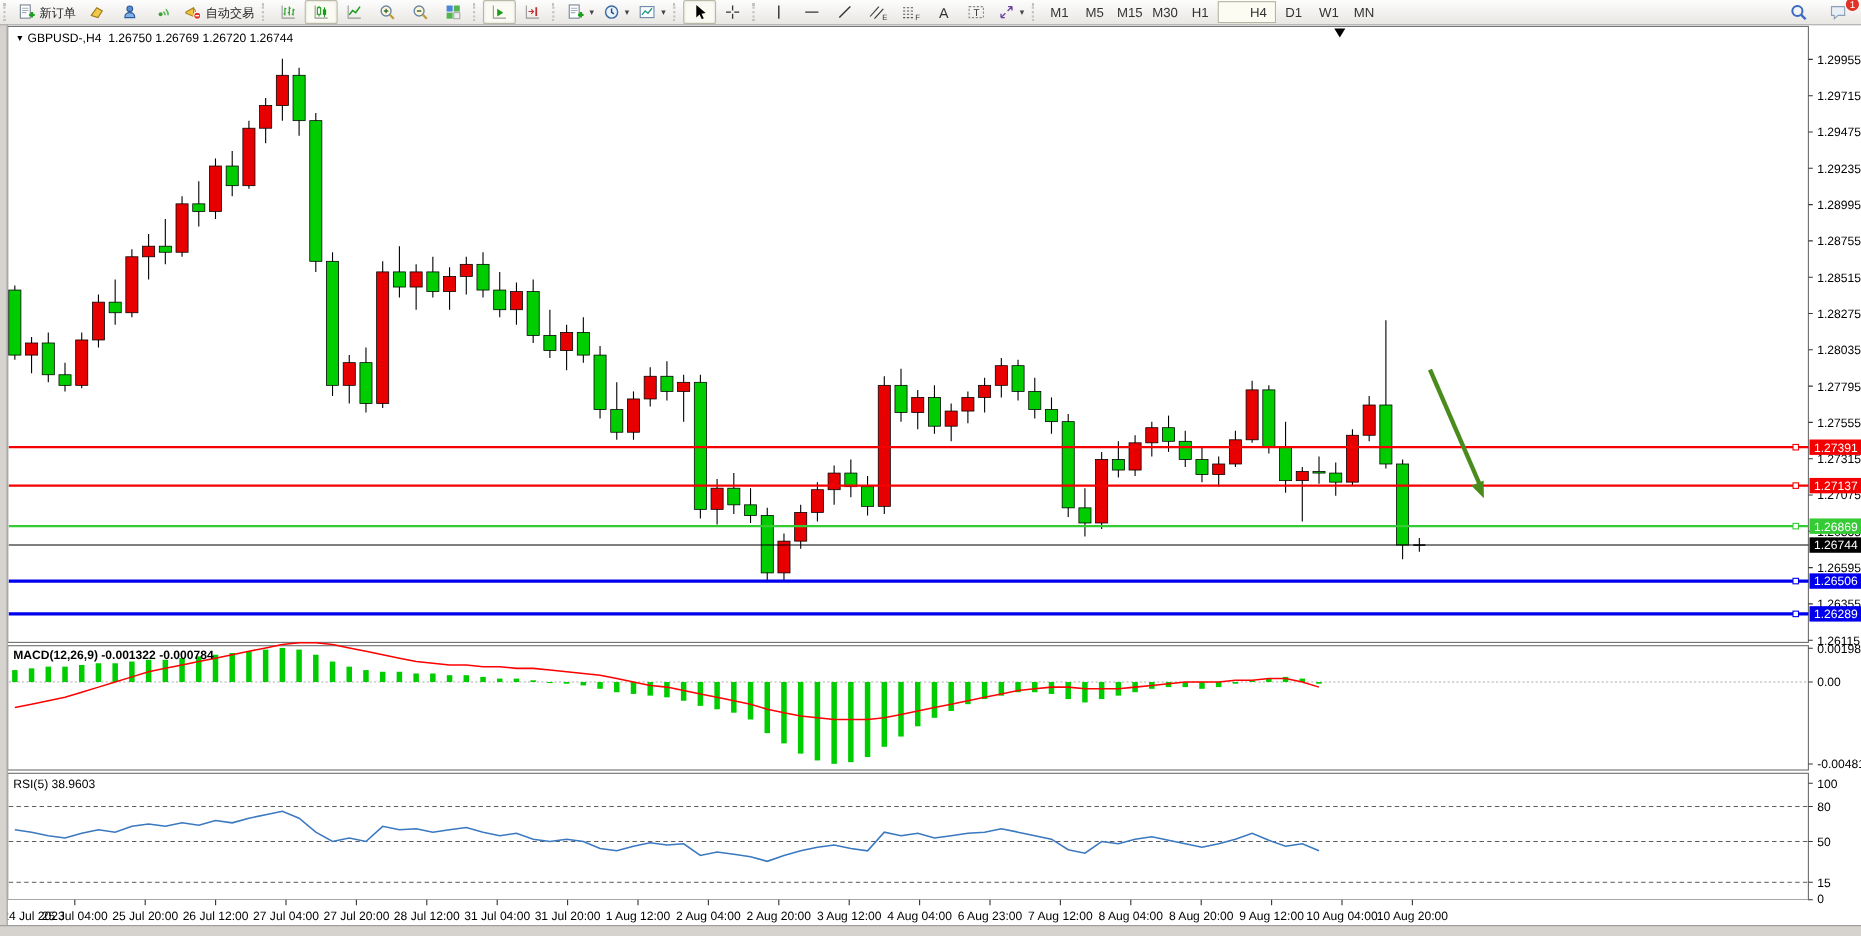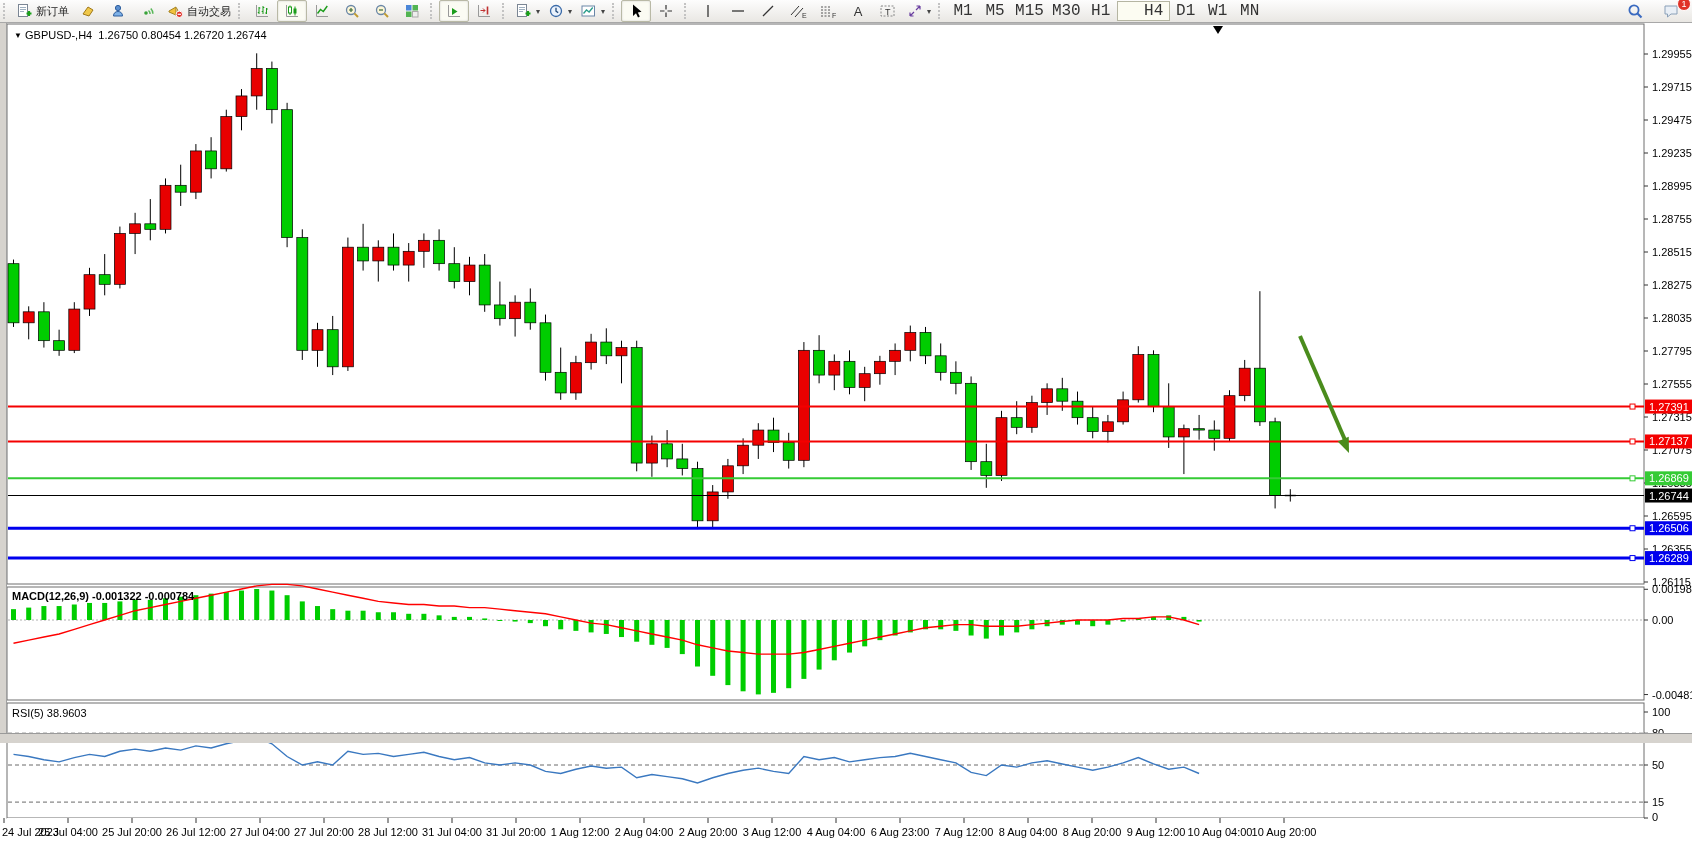--- a/index.html
+++ b/index.html
@@ -1,29 +1,29 @@
 <!DOCTYPE html>
 <html><head>
 <meta charset="utf-8">
 <style>
   html,body{margin:0;padding:0;width:1692px;height:851px;overflow:hidden;
     font-family:"Liberation Sans",sans-serif;background:#ffffff;}
-  #app{position:relative;width:1692px;height:743px;background:#fff;}
+  #app{position:relative;width:1692px;height:851px;background:#fff;}
   
   .toolbar{position:absolute;left:0;top:0;width:100%;height:22px;
     background:linear-gradient(#fdfdfd,#e9e7e3);border-bottom:1px solid #a8a8a8;
     display:flex;align-items:center;z-index:5;font-size:11px;color:#222;}
   .grip{width:3px;height:16px;border-left:2px dotted #c3c3c3;margin:0 4px 0 3px;}
   .tb-btn{height:20px;min-width:22px;display:inline-flex;align-items:center;justify-content:center;
     gap:3px;padding:0 3px;border:1px solid transparent;border-radius:2px;white-space:nowrap;}
   .tb-btn.pressed{background:#fbfbf3;border-color:#b9b9a6;box-shadow:inset 0 0 2px #ccc;}
   .tb-btn svg{display:block;}
   .caret{font-size:8px;color:#444;margin-left:1px;}
   .tf-btn{height:18px;min-width:24px;display:inline-flex;align-items:center;justify-content:center;
-    padding:0 3px;color:#333;border:1px solid transparent;font-size:16px;font-family:Liberation Mono, monospace;}
+    padding:0 3px;color:#333;border:1px solid transparent;font-size:12px;}
   .tf-btn.active{background:#fcfcf2;border:1px solid #b5b5a2;padding-left:24px;}
   .tb-right{margin-left:auto;display:flex;align-items:center;margin-right:6px;gap:6px;}
   .chat-wrap{position:relative;}
   .badge{position:absolute;top:-4px;right:-6px;background:#e03226;color:#fff;border-radius:50%;
     width:12px;height:12px;font-size:9px;display:flex;align-items:center;justify-content:center;border:1px solid #fff;}
   .glyph{font-size:12px;line-height:1;}
   
   .ovl{position:absolute;font-size:11px;color:#000;z-index:3;white-space:nowrap;}
   .edge-left{position:absolute;left:0;top:22px;width:6px;bottom:0;background:#d6d3ce;border-right:1px solid #a0a0a0;z-index:2;}
   .bottom-strip{position:absolute;left:0;bottom:0;width:100%;height:9px;background:#d6d3ce;border-top:1px solid #9a9a9a;z-index:2;}
@@ -701,20 +701,20 @@
       </g>
       <g>
         <line x1="1300" y1="336" x2="1345" y2="440" stroke="#4a8c1c" stroke-width="4"></line>
         <polygon points="1349,453 1337.6713346968288,441.4821294308051 1348.7398427592173,436.84660041322354" fill="#4a8c1c"></polygon>
       </g>
     </svg>
 
   <div class="ovl" style="left:14px;top:29px;">
     <span style="font-size:8px;vertical-align:1px;">▼</span>
     <span>GBPUSD-,H4</span>&nbsp;
-    <span>1.26750 0.80454 1.26720 1.26744</span>
+    <span>1.26750 1.26769 1.26720 1.26744</span>
   </div>
   <div class="ovl" style="left:12px;top:590px;font-weight:bold;">MACD(12,26,9) -0.001322 -0.000784</div>
   <div class="ovl" style="left:12px;top:707px;">RSI(5) 38.9603</div>
 
   <div class="edge-left"></div>
   <div class="bottom-strip"></div>
 </div>
 
 </body></html>

